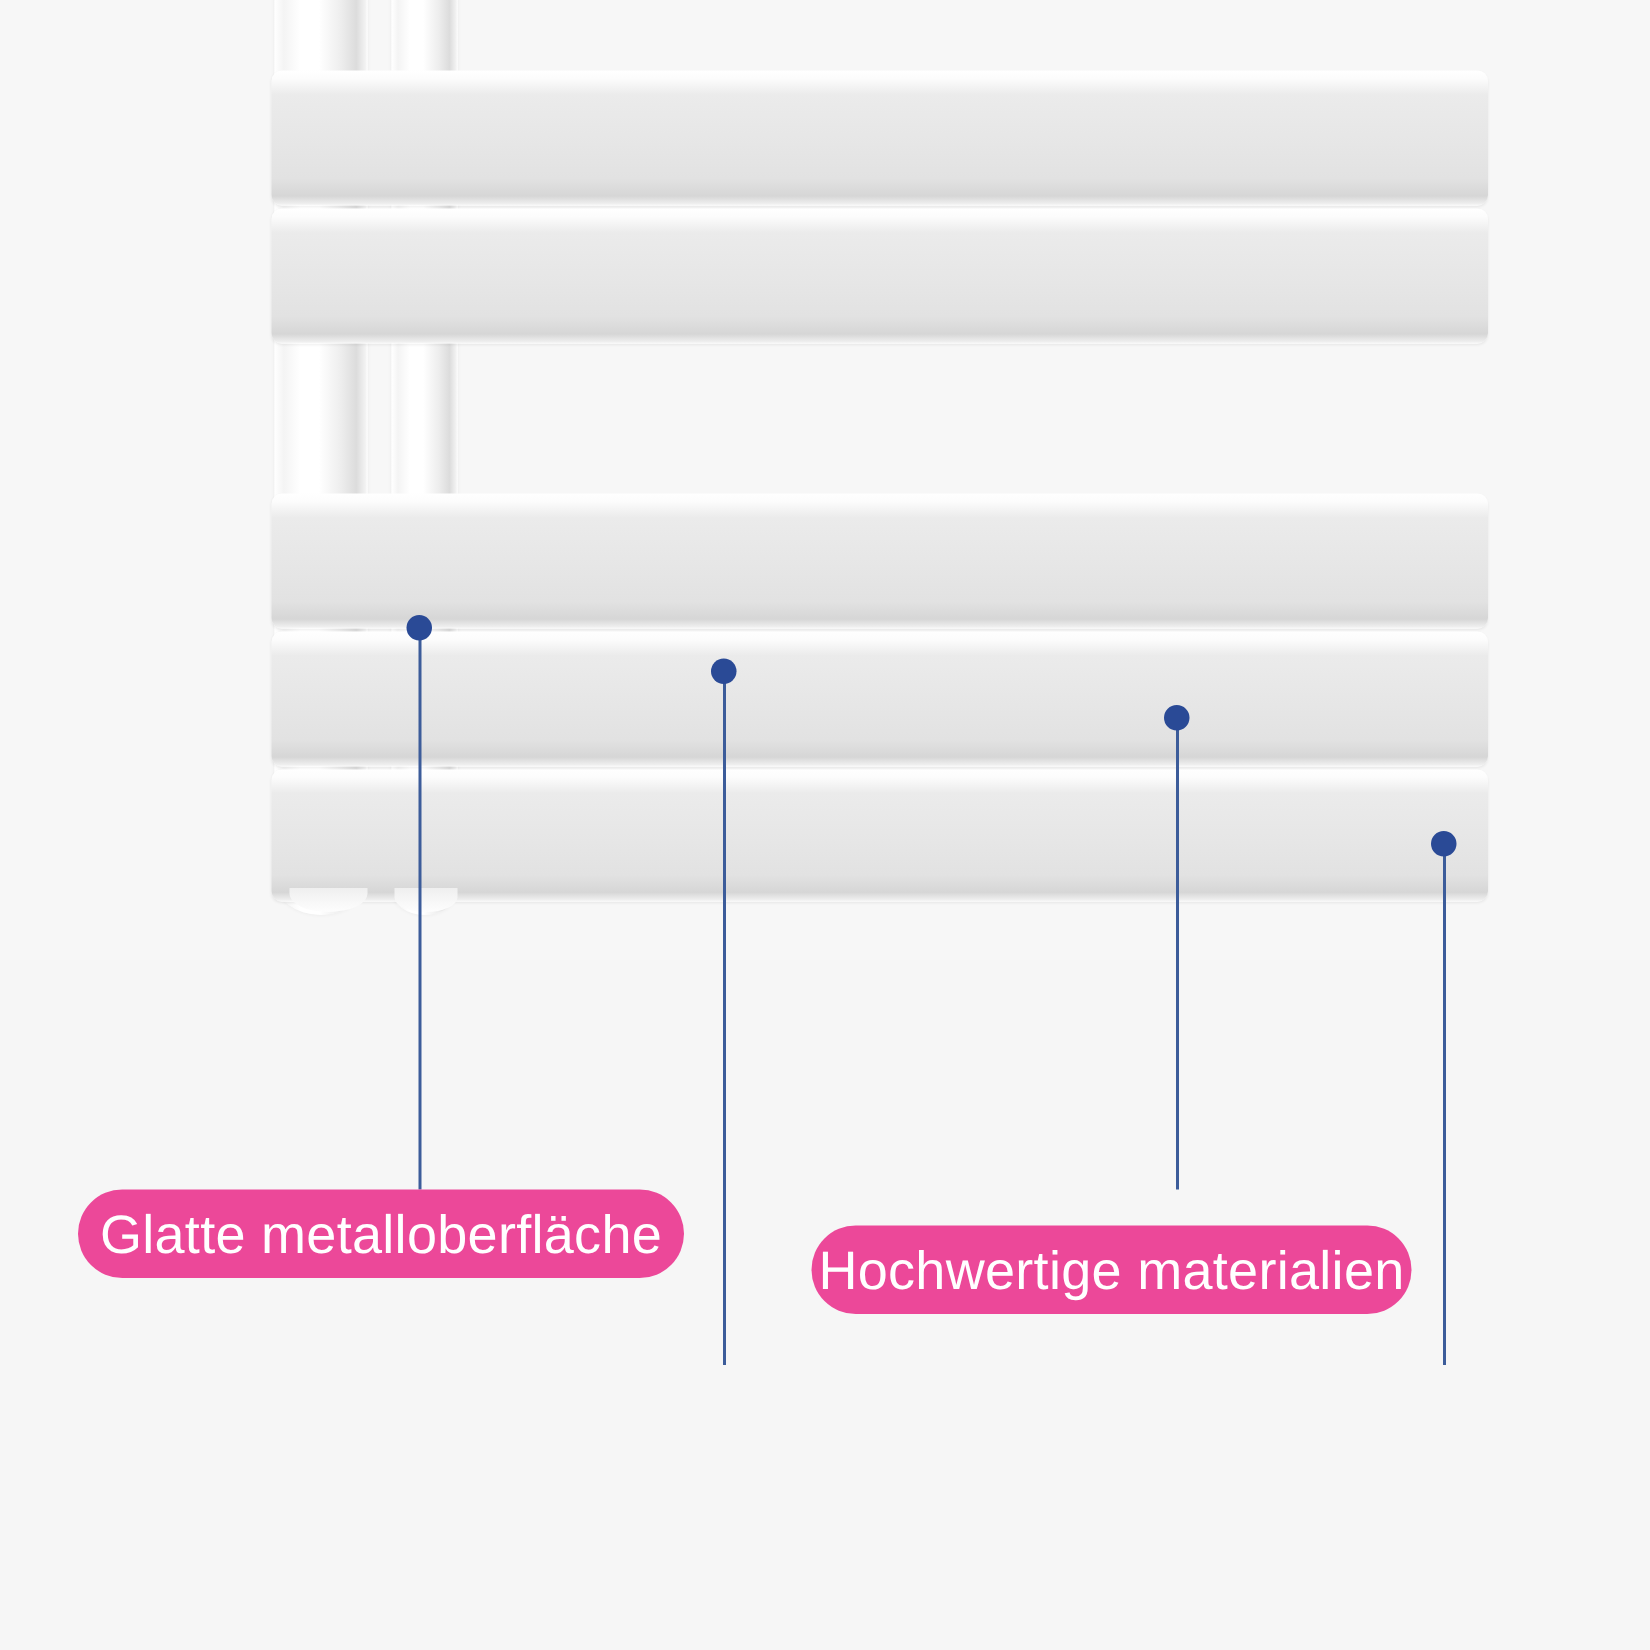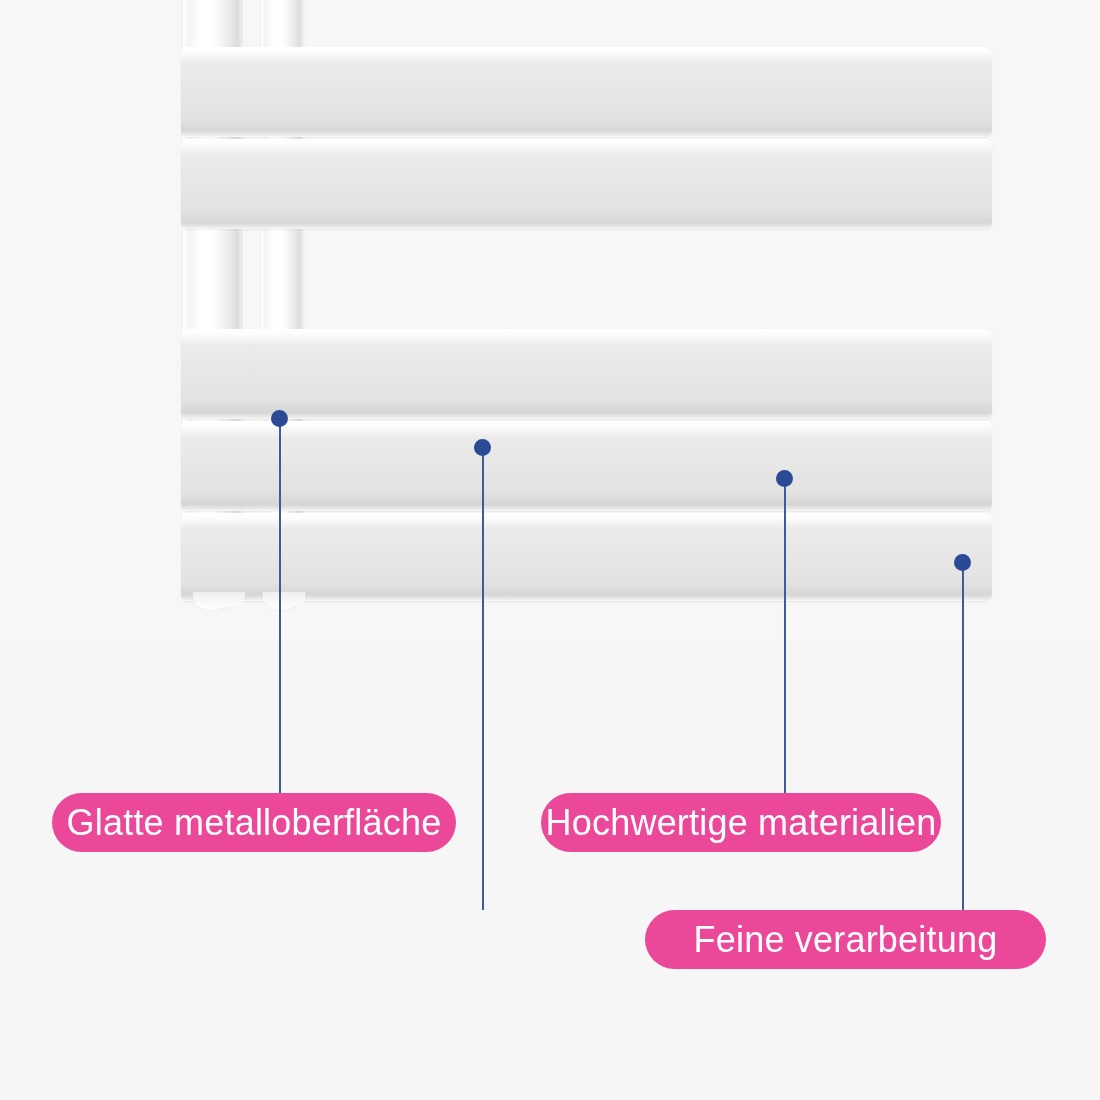--- a/index.html
+++ b/index.html
@@ -134,19 +134,18 @@
 
   <div class="leader-line" style="left:279px; top:418px; height:375px;"></div>
   <div class="dot" style="left:271px; top:410px;"></div>
   <div class="pill" style="left:52px; top:793px; width:404px; height:59px;">Glatte metalloberfläche</div>
 
   <div class="leader-line" style="left:482px; top:447px; height:463px;"></div>
   <div class="dot" style="left:474px; top:439px;"></div>
 
   <div class="leader-line" style="left:784px; top:478px; height:315px;"></div>
   <div class="dot" style="left:776px; top:470px;"></div>
-  <div class="pill" style="left:541px; top:793px; width:400px; height:59px;">Hochwertige materialien</div>
+  <div class="pill" style="left:541px; top:817px; width:400px; height:59px;">Hochwertige materialien</div>
 
   <div class="leader-line" style="left:962px; top:562px; height:348px;"></div>
   <div class="dot" style="left:954px; top:554px;"></div>
-  <div class="pill" style="left:645px; top:910px; width:401px; height:59px;">Feine verarbeitung</div>
 
 </div>
 
 </body></html>

